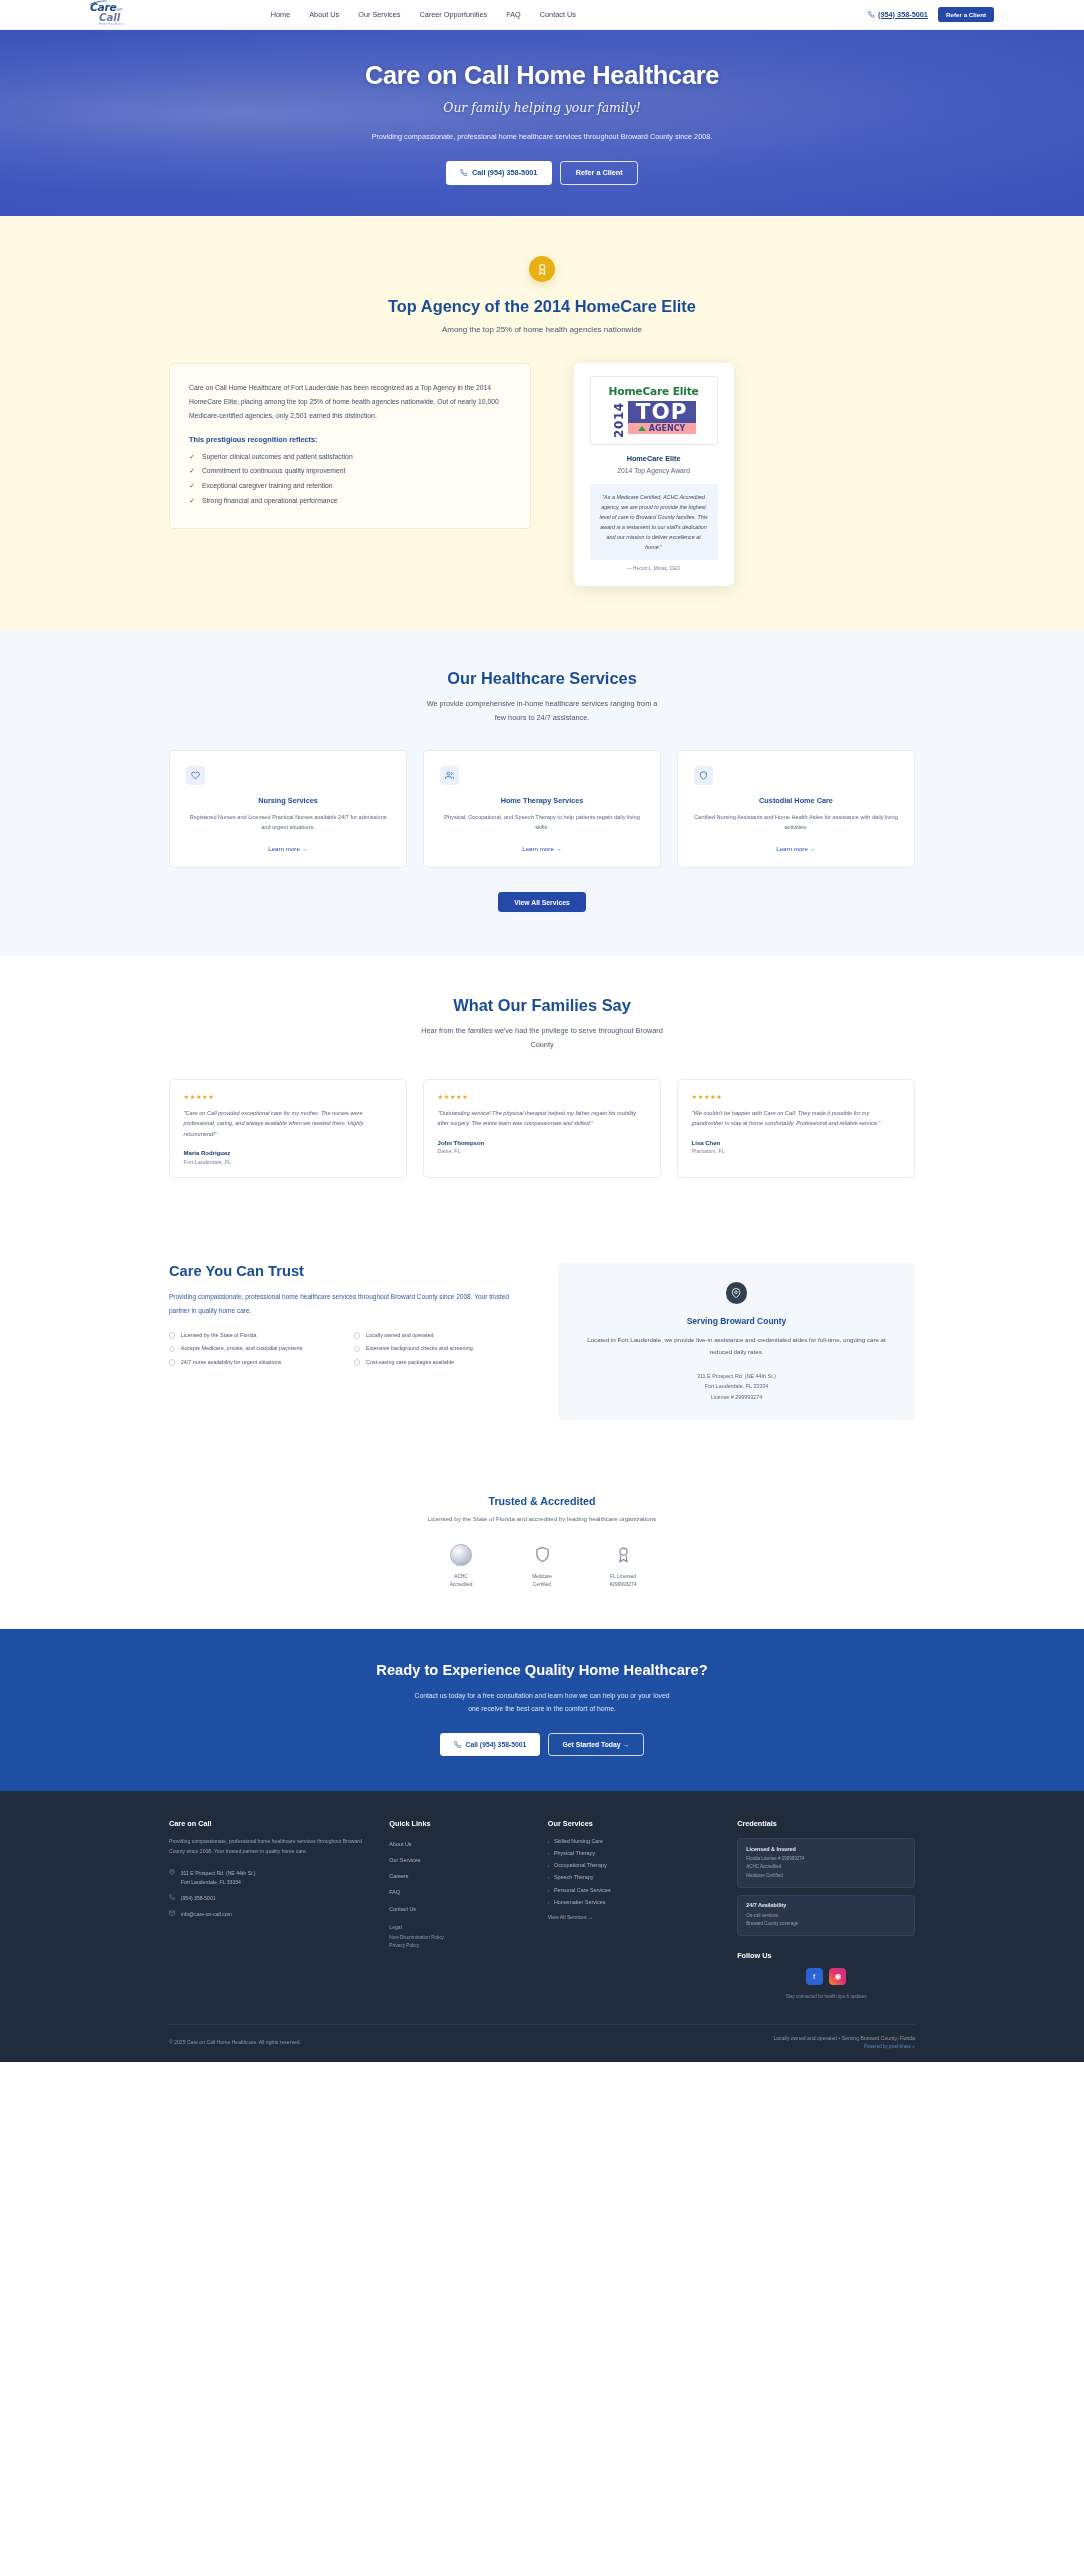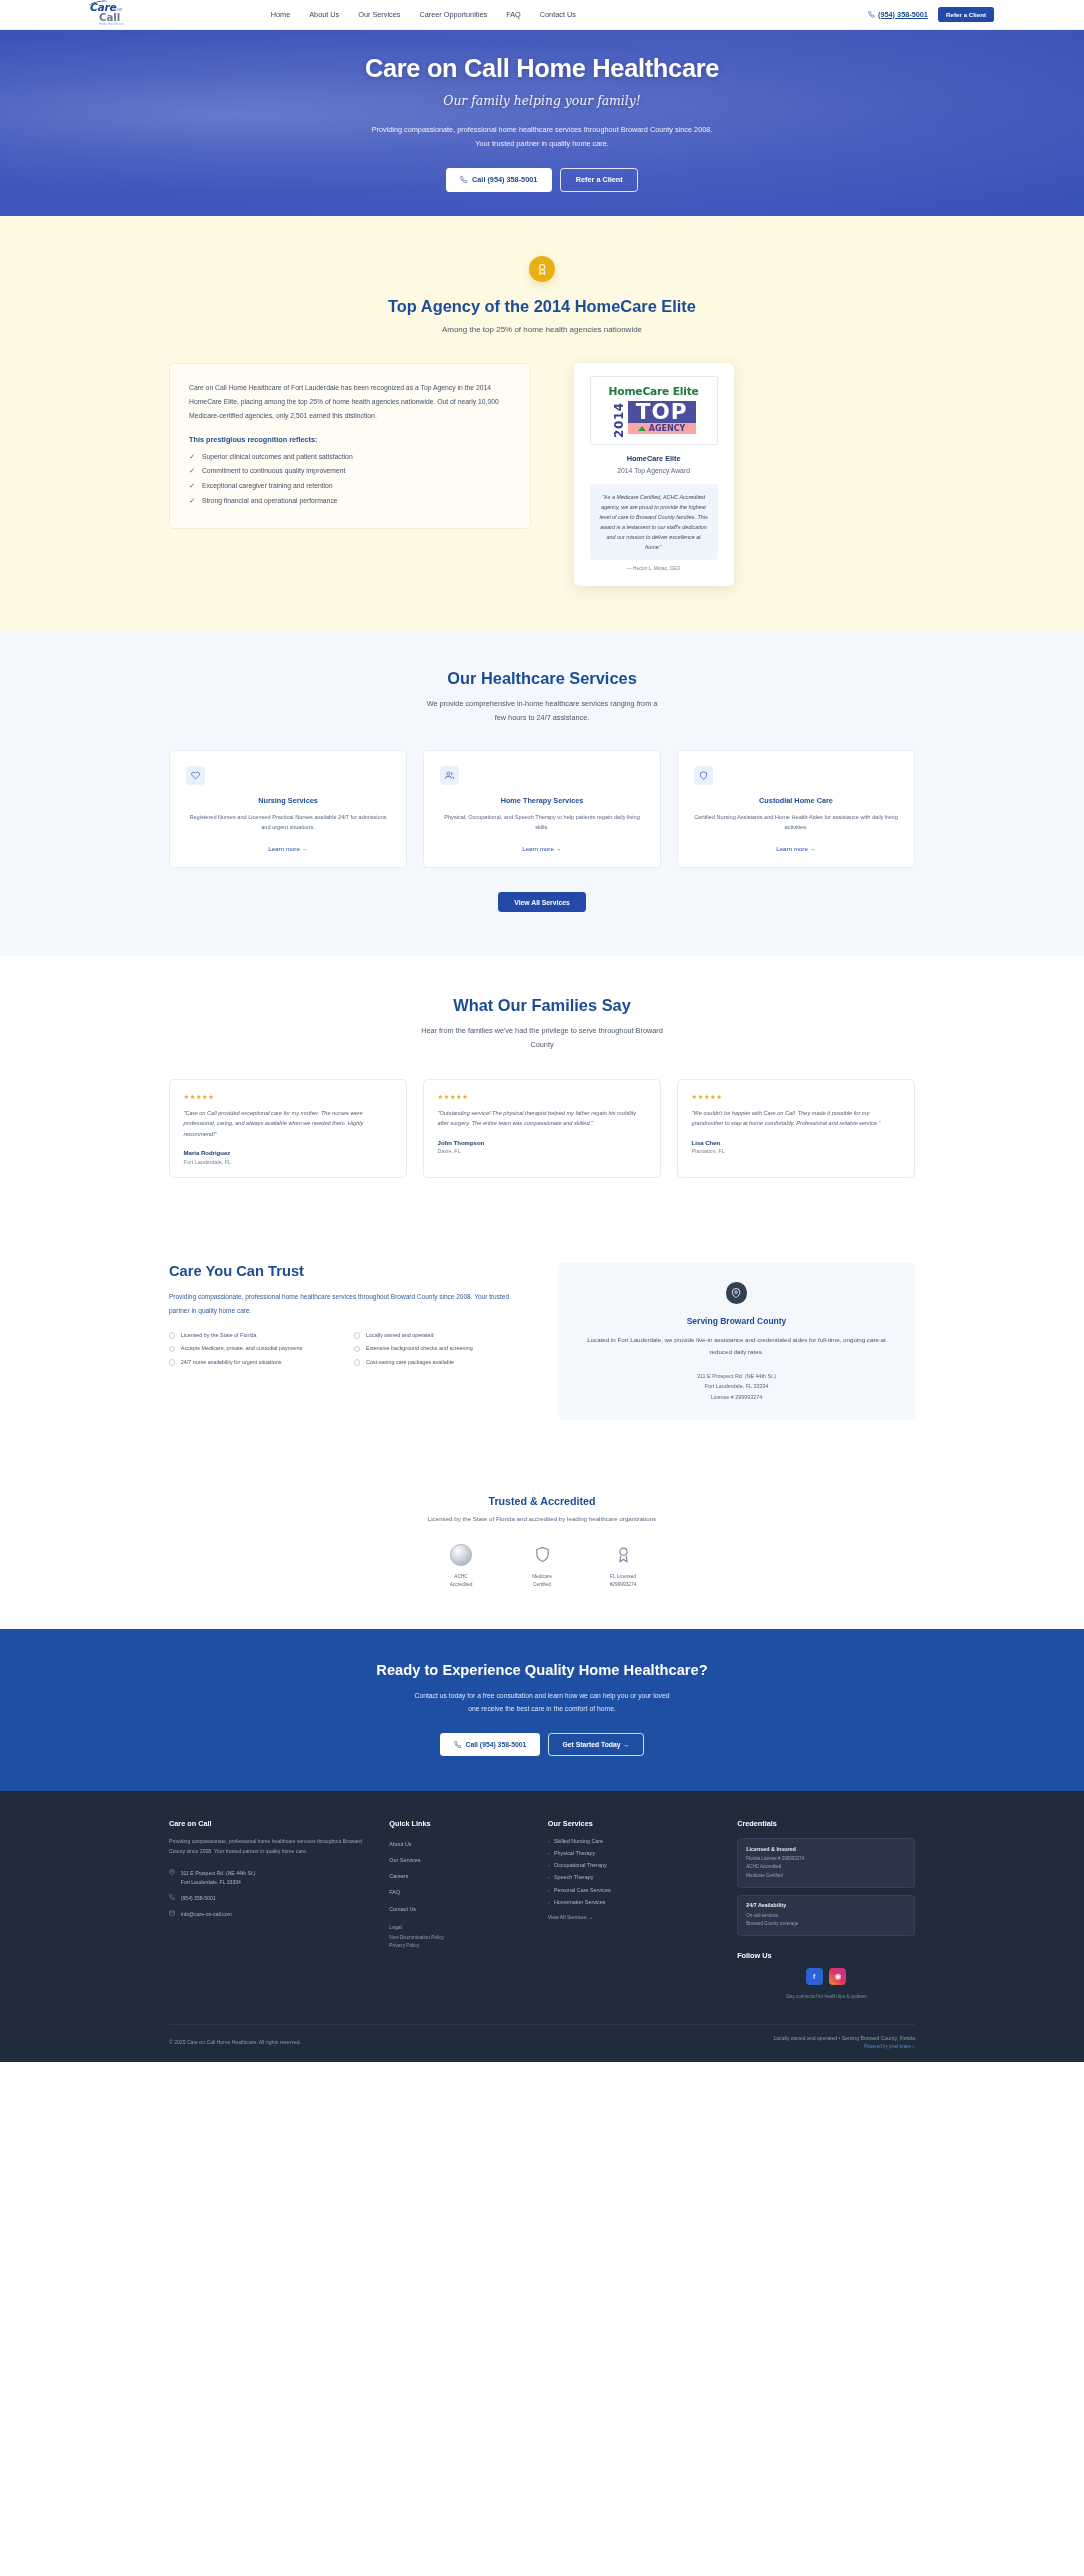--- a/index.html
+++ b/index.html
@@ -25,21 +25,21 @@
   .logo { display: flex; flex-direction: column; line-height: 1; }
   .logo-top { display: flex; align-items: flex-end; }
   .logo-care {
     font-family: "DejaVu Sans", sans-serif;
     font-weight: bold; font-size: 10.7px; color: #1c4a8f; font-style: italic;
     letter-spacing: -0.3px;
   }
   .logo-on { font-size: 4.5px; color: #5a6a88; margin-left: 0.6px; margin-bottom: 1.7px; }
   .logo-call {
     font-family: "DejaVu Sans", sans-serif;
-    font-weight: bold; font-size: 10.2px; color: #6b7a99; 
+    font-weight: bold; font-size: 10.2px; color: #6b7a99; font-style: italic;
     margin-left: 9px; margin-top: -1.7px;
   }
   .logo-sub { font-size: 2.8px; color: #8f9cb5; margin-left: 9px; letter-spacing: 0.2px; }
   .logo-swoosh {
     position:absolute; width: 19px; height: 5.6px;
     border-top: 1.1px solid #2a5fa5; border-radius: 50%;
     transform: rotate(-12deg); margin-top: -2.3px; margin-left: -1.1px;
   }
   .nav { display: flex; gap: 19px; margin-left: 147px; }
   .nav a {
@@ -348,21 +348,20 @@
   </div>
 </header>
 
 <section class="hero">
   <div class="hero-bg"></div>
   <div class="hero-inner">
     <h1>Care on Call Home Healthcare</h1>
     <div class="hero-tag">Our family helping your family!</div>
     <div class="hero-sub">
       <div>Providing compassionate, professional home healthcare services throughout Broward County since 2008.</div>
-      <div>Your trusted partner in quality home care.</div>
     </div>
     <div class="hero-btns">
       <button class="btn-call-white">
         <svg width="7.3" height="7.3" viewBox="0 0 24 24" fill="none" stroke="#1c4a8f" stroke-width="2">
             <path d="M22 16.92v3a2 2 0 0 1-2.18 2 19.79 19.79 0 0 1-8.63-3.07 19.5 19.5 0 0 1-6-6A19.79 19.79 0 0 1 2.12 4.18 2 2 0 0 1 4.11 2h3a2 2 0 0 1 2 1.72 12.84 12.84 0 0 0 .7 2.81 2 2 0 0 1-.45 2.11L8.09 9.91a16 16 0 0 0 6 6l1.27-1.27a2 2 0 0 1 2.11-.45 12.84 12.84 0 0 0 2.81.7A2 2 0 0 1 22 16.92z"></path>
           </svg>
         <span>Call (954) 358-5001</span>
       </button>
       <button class="btn-refer-outline">Refer a Client</button>
     </div>

